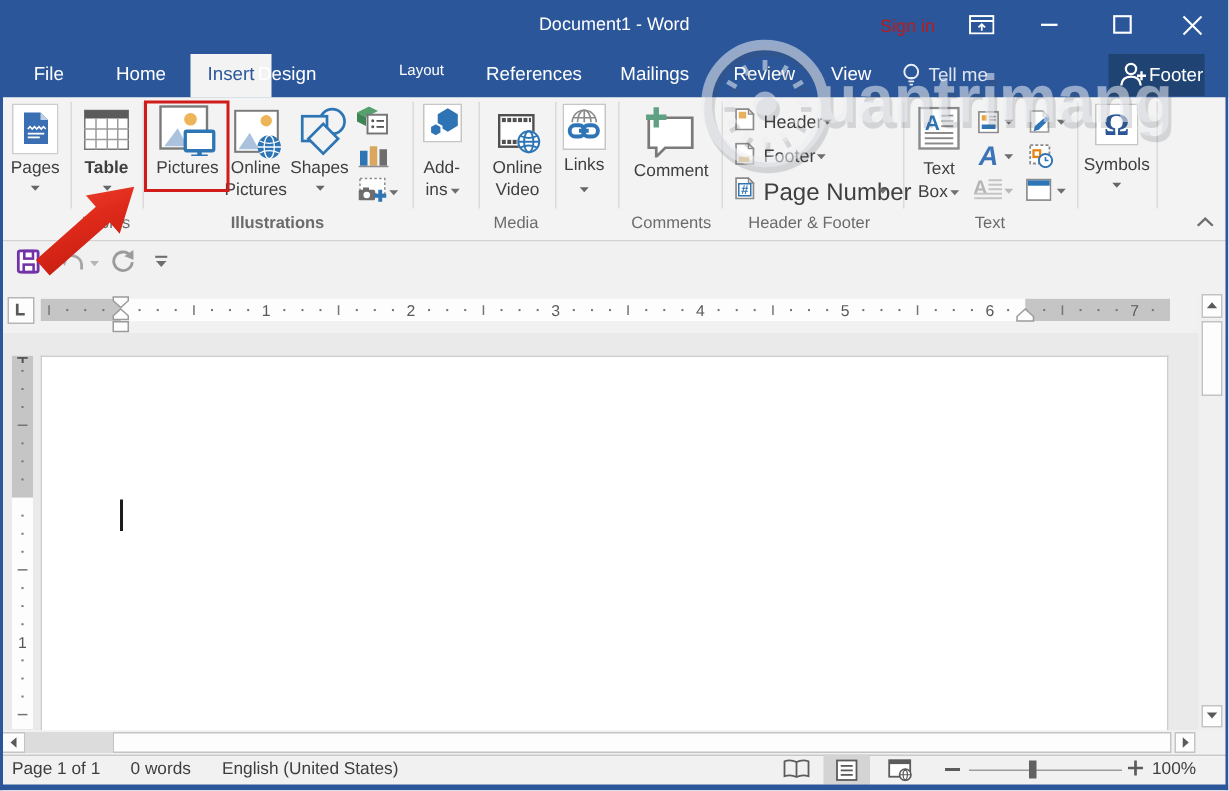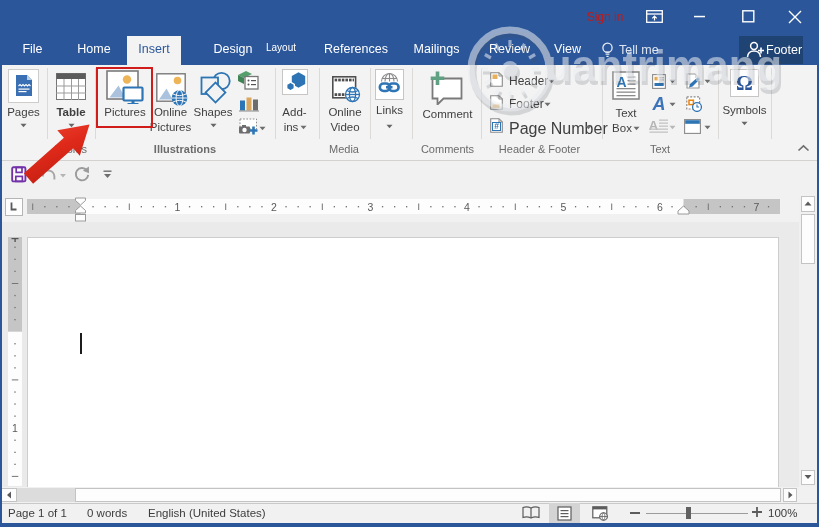--- a/index.html
+++ b/index.html
@@ -1,33 +1,34 @@
 <!DOCTYPE html>
 <html><head><meta charset="utf-8"><style>html,body{margin:0;padding:0}#win{position:relative;width:819px;height:527px;font-family:"Liberation Sans",sans-serif;background:#f3f3f3;overflow:hidden;-webkit-font-smoothing:antialiased}.abs{position:absolute}.sep{position:absolute;width:1px;background:#dcdad8;top:68px;height:71px}</style></head><body>
 <div id="win">
     <div class="abs" style="left:0;top:0;width:819px;height:65px;background:#2b579a"></div>
+    <div class="abs" style="left:0;top:9px;width:819px;text-align:center;font-size:12px;color:#fff">Document1 - Word</div>
     <div class="abs" style="left:575px;top:10px;width:60px;text-align:center;font-size:12px;color:#b91c1c">Sign in</div>
     <svg class="abs" style="left:646px;top:10px" width="17" height="13" viewBox="0 0 17 13">
       <rect x="0.7" y="0.7" width="15.6" height="11.6" fill="none" stroke="#fff" stroke-width="1.3"></rect>
       <line x1="0.7" y1="4" x2="16.3" y2="4" stroke="#fff" stroke-width="1.3"></line>
       <path d="M8.5 10.5 v-4 M6.3 8.3 l2.2-2.2 2.2 2.2" stroke="#fff" stroke-width="1.2" fill="none"></path>
     </svg>
     <svg class="abs" style="left:694px;top:15px" width="12" height="3" viewBox="0 0 12 3">
       <rect x="0" y="0.8" width="11" height="1.5" fill="#fff"></rect>
     </svg>
     <svg class="abs" style="left:742px;top:10px" width="13" height="13" viewBox="0 0 13 13">
       <rect x="0.8" y="0.8" width="11" height="11" fill="none" stroke="#fff" stroke-width="1.4"></rect>
     </svg>
     <svg class="abs" style="left:788px;top:10px" width="14" height="14" viewBox="0 0 14 14">
       <path d="M1 1 L13 13 M13 1 L1 13" stroke="#fff" stroke-width="1.4"></path>
     </svg>
     <div class="abs" style="left:127px;top:36px;width:54px;height:29px;background:#f3f3f3"></div>
     <div class="abs" style="left:-12.5px;top:42px;width:90px;text-align:center;font-size:12.5px;color:#fff">File</div>
     <div class="abs" style="left:49.0px;top:42px;width:90px;text-align:center;font-size:12.5px;color:#fff">Home</div>
-    <div class="abs" style="left:188px;top:42px;width:90px;text-align:center;font-size:12.5px;color:#fff">Design</div>
+    <div class="abs" style="left:172.0px;top:42px;width:90px;font-size:12.5px;color:#fff">Design</div>
     <div class="abs" style="left:236.0px;top:42px;width:90px;text-align:center;font-size:10px;color:#fff">Layout</div>
     <div class="abs" style="left:311.0px;top:42px;width:90px;text-align:center;font-size:12.5px;color:#fff">References</div>
     <div class="abs" style="left:391.5px;top:42px;width:90px;text-align:center;font-size:12.5px;color:#fff">Mailings</div>
     <div class="abs" style="left:464.5px;top:42px;width:90px;text-align:center;font-size:12.5px;color:#fff">Review</div>
     <div class="abs" style="left:522.5px;top:42px;width:90px;text-align:center;font-size:12.5px;color:#fff">View</div>
     <div class="abs" style="left:109px;top:42px;width:90px;text-align:center;font-size:12.5px;color:#2b579a">Insert</div>
     <svg class="abs" style="left:601px;top:42px" width="13" height="17" viewBox="0 0 13 17">
       <circle cx="6.5" cy="5.8" r="4.6" fill="none" stroke="#e8ecf5" stroke-width="1.3"></circle>
       <path d="M4.6 10 h3.8 M4.6 12.2 h3.8 M5.4 14.4 h2.2" stroke="#e8ecf5" stroke-width="1.2"></path>
     </svg>

